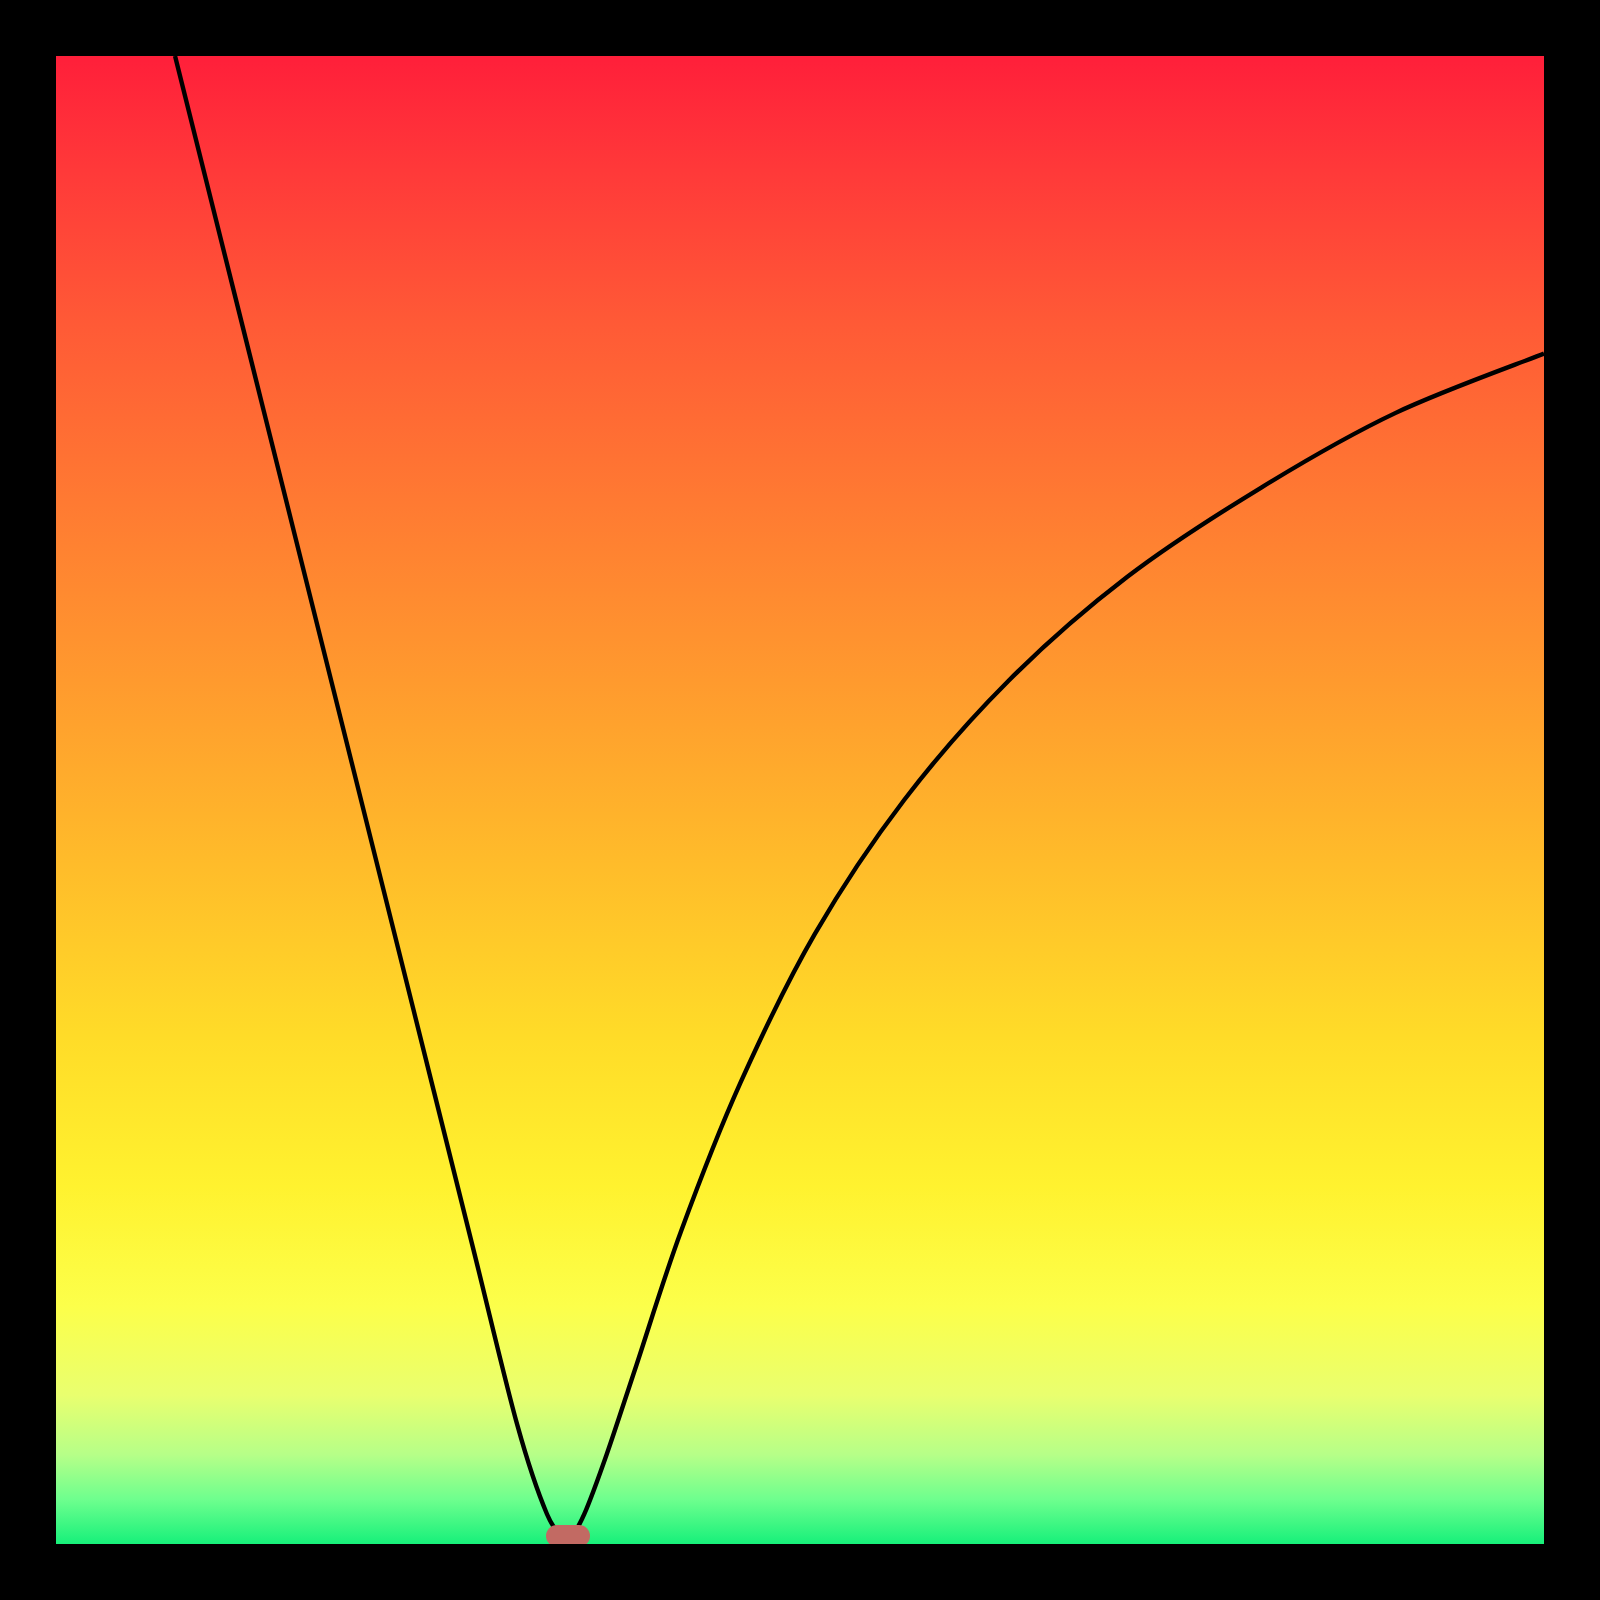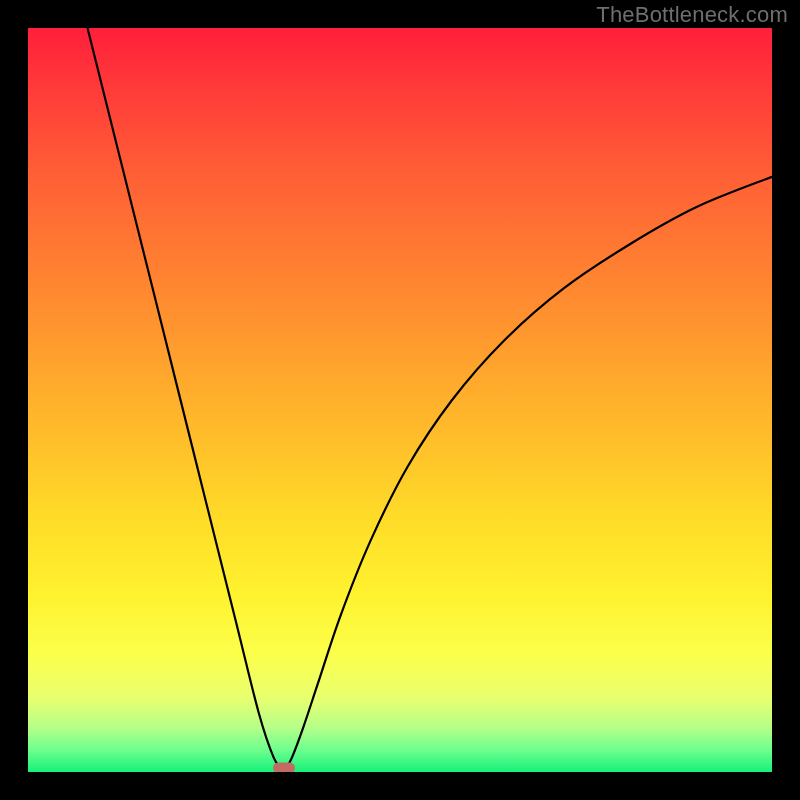--- a/index.html
+++ b/index.html
@@ -67,21 +67,20 @@
     background: #c26a63;
     border-radius: 6px;
     transform: translate(-50%, -50%);
   }
 </style>
 </head>
 <body>
 
 <div class="outer">
 
-  <div class="watermark">TheBottleneck.com</div>
 
   <div class="plot-frame">
     <div class="gradient"></div>
 
     <svg class="curve" viewBox="0 0 744 744" preserveAspectRatio="none">
       <path id="left-branch-path" fill="none" stroke="#000" stroke-width="2.2" d="M 59.52 0.00 C 62.00 9.92, 68.20 34.72, 74.40 59.52 C 80.60 84.32, 89.28 119.04, 96.72 148.80 C 104.16 178.56, 110.36 203.36, 119.04 238.08 C 127.72 272.80, 138.88 317.44, 148.80 357.12 C 158.72 396.80, 168.64 436.48, 178.56 476.16 C 188.48 515.84, 199.64 560.48, 208.32 595.20 C 217.00 629.92, 224.44 662.16, 230.64 684.48 C 236.84 706.80, 241.30 719.20, 245.52 729.12 C 249.74 739.04, 254.20 741.52, 255.94 744.00"></path>
       <path id="right-branch-path" fill="none" stroke="#000" stroke-width="2.2" d="M 255.94 744.00 C 257.30 741.52, 260.90 736.56, 264.12 729.12 C 267.34 721.68, 270.94 711.76, 275.28 699.36 C 279.62 686.96, 283.96 673.32, 290.16 654.72 C 296.36 636.12, 303.80 611.32, 312.48 587.76 C 321.16 564.20, 331.08 538.16, 342.24 513.36 C 353.40 488.56, 365.80 462.52, 379.44 438.96 C 393.08 415.40, 407.96 393.08, 424.08 372.00 C 440.20 350.92, 457.56 331.08, 476.16 312.48 C 494.76 293.88, 514.60 276.52, 535.68 260.40 C 556.76 244.28, 580.32 229.40, 602.64 215.76 C 624.96 202.12, 646.04 189.72, 669.60 178.56 C 693.16 167.40, 731.60 153.76, 744.00 148.80"></path>
     </svg>
 
     <div id="marker" class="marker" style="left: 255.936px; top: 740.28px; background: rgb(194, 106, 99);"></div>

